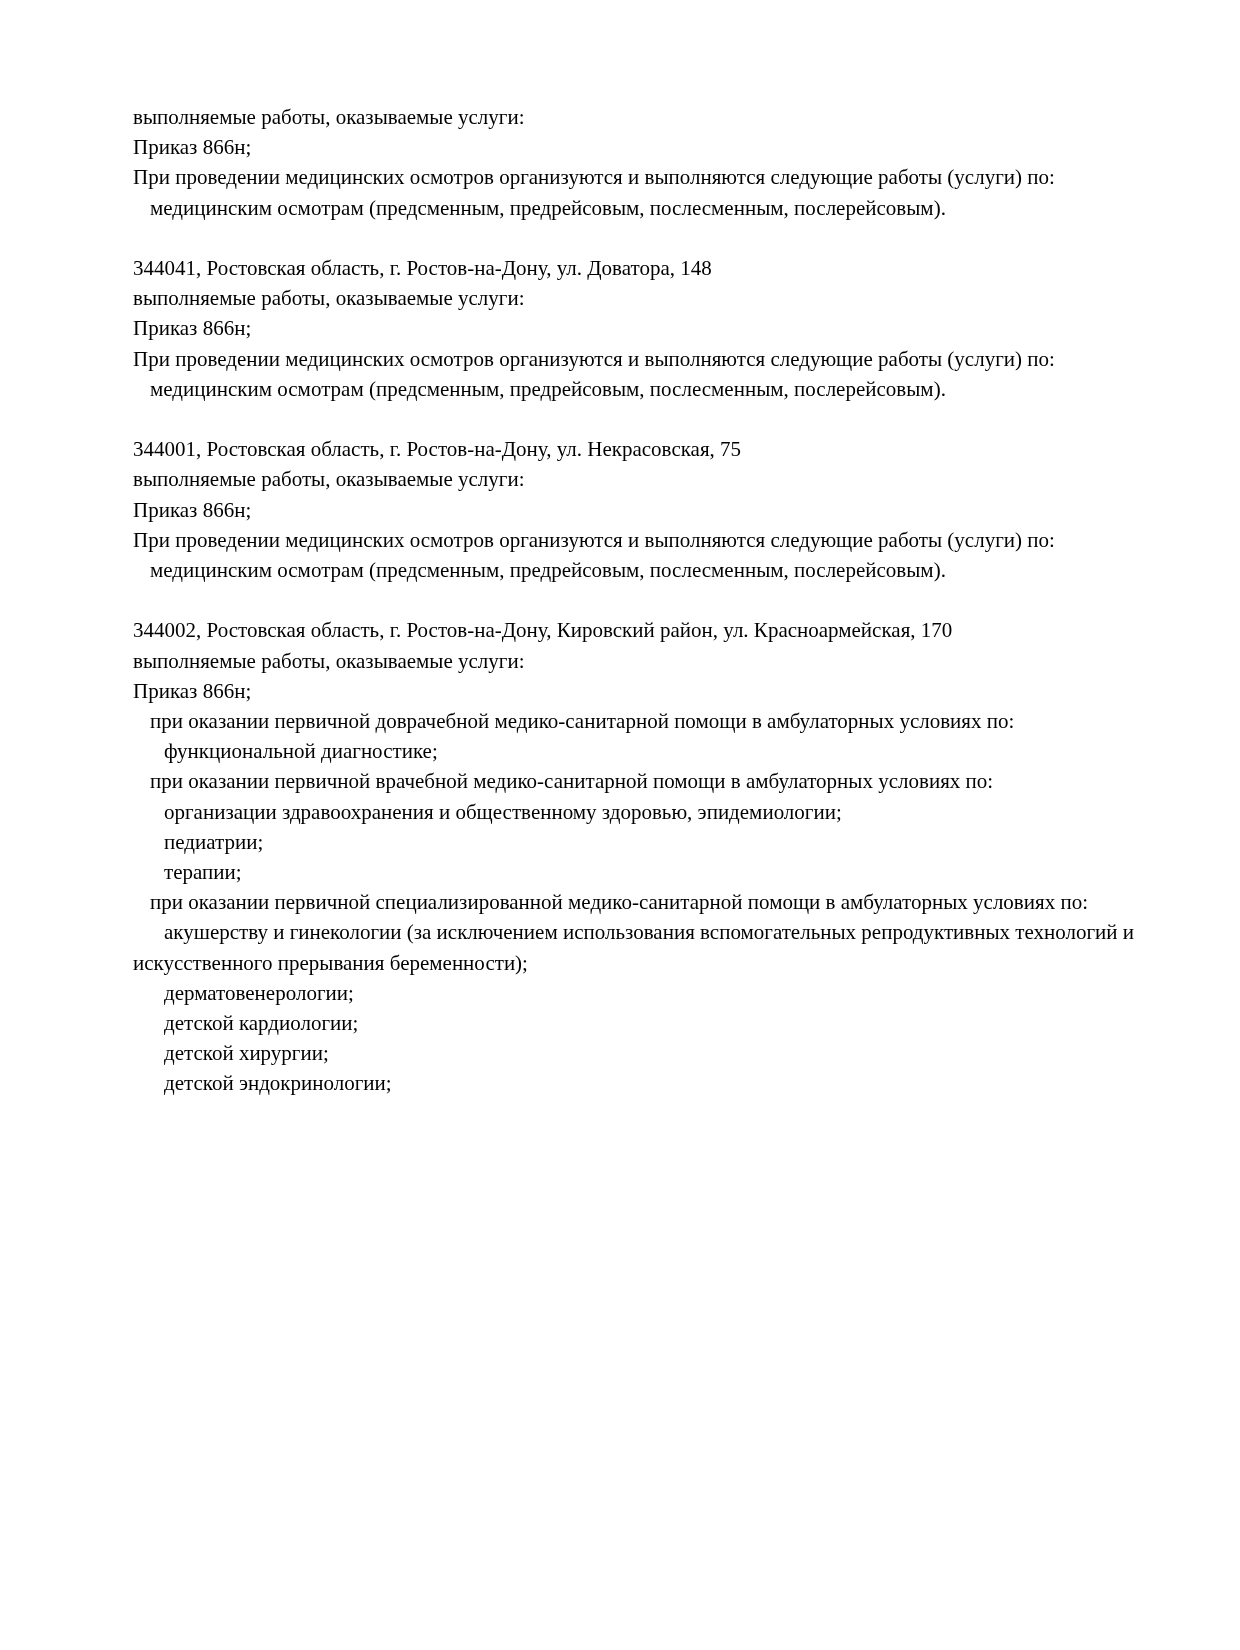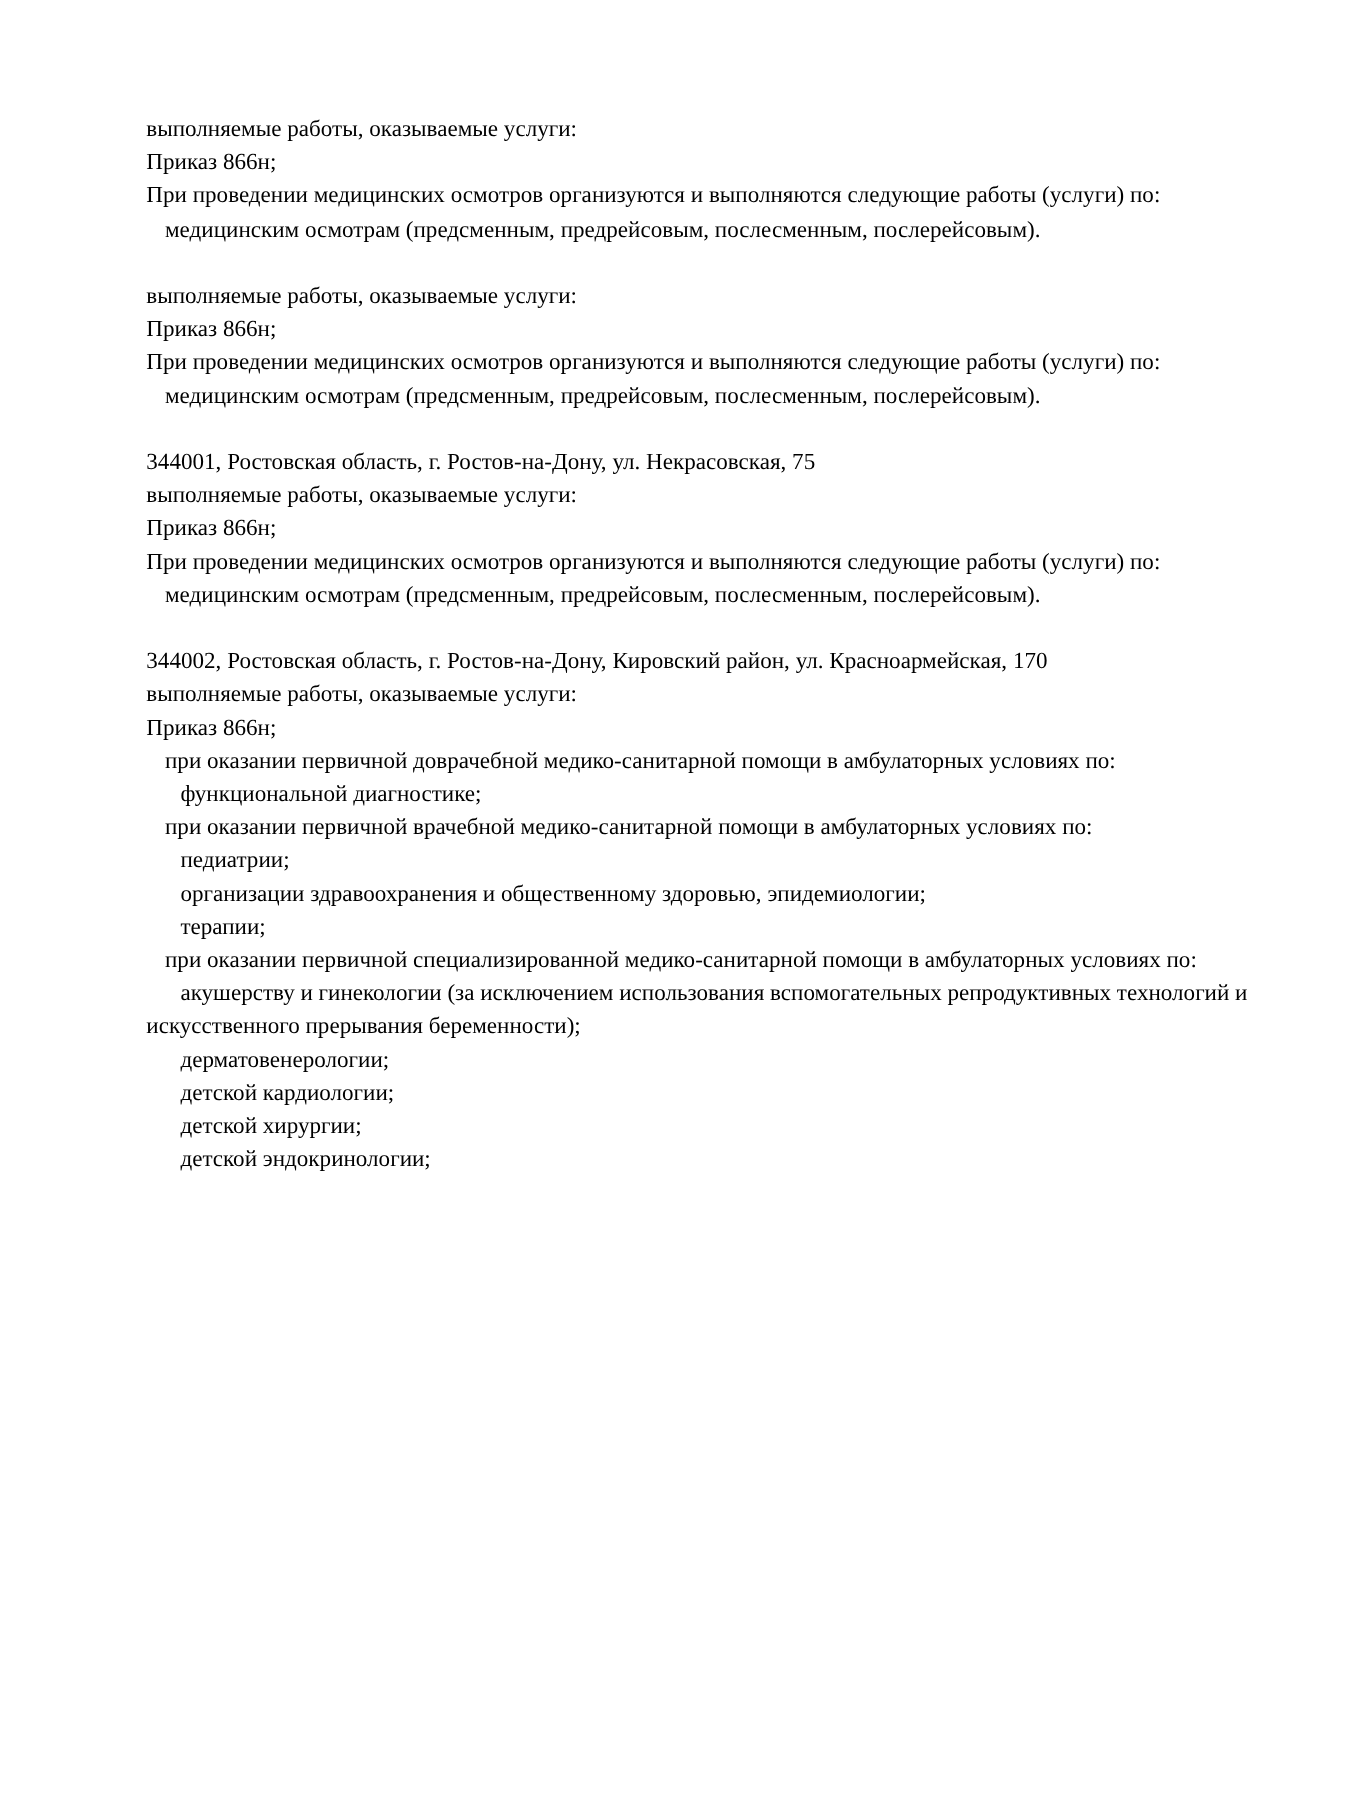--- a/index.html
+++ b/index.html
@@ -41,41 +41,42 @@
 
 <div class="page">
   <div id="doc">
       <div class="block">
         <p class="para i0">выполняемые работы, оказываемые услуги:</p>
         <p class="para i0">Приказ 866н;</p>
         <p class="para i0">При проведении медицинских осмотров организуются и выполняются следующие работы (услуги) по:</p>
         <p class="para i1">медицинским осмотрам (предсменным, предрейсовым, послесменным, послерейсовым).</p>
       </div>
       <div class="block">
+        <p class="para i0">344041, Ростовская область, г. Ростов-на-Дону, ул. Доватора, 148</p>
         <p class="para i0">выполняемые работы, оказываемые услуги:</p>
         <p class="para i0">Приказ 866н;</p>
         <p class="para i0">При проведении медицинских осмотров организуются и выполняются следующие работы (услуги) по:</p>
         <p class="para i1">медицинским осмотрам (предсменным, предрейсовым, послесменным, послерейсовым).</p>
       </div>
       <div class="block">
         <p class="para i0">344001, Ростовская область, г. Ростов-на-Дону, ул. Некрасовская, 75</p>
         <p class="para i0">выполняемые работы, оказываемые услуги:</p>
         <p class="para i0">Приказ 866н;</p>
         <p class="para i0">При проведении медицинских осмотров организуются и выполняются следующие работы (услуги) по:</p>
         <p class="para i1">медицинским осмотрам (предсменным, предрейсовым, послесменным, послерейсовым).</p>
       </div>
       <div class="block">
         <p class="para i0">344002, Ростовская область, г. Ростов-на-Дону, Кировский район, ул. Красноармейская, 170</p>
         <p class="para i0">выполняемые работы, оказываемые услуги:</p>
         <p class="para i0">Приказ 866н;</p>
         <p class="para i1">при оказании первичной доврачебной медико-санитарной помощи в амбулаторных условиях по:</p>
         <p class="para i2">функциональной диагностике;</p>
         <p class="para i1">при оказании первичной врачебной медико-санитарной помощи в амбулаторных условиях по:</p>
+        <p class="para i2">организации здравоохранения и общественному здоровью, эпидемиологии;</p>
         <p class="para i2">педиатрии;</p>
-        <p class="para i2">организации здравоохранения и общественному здоровью, эпидемиологии;</p>
         <p class="para i2">терапии;</p>
         <p class="para i1">при оказании первичной специализированной медико-санитарной помощи в амбулаторных условиях по:</p>
         <p class="para i2">акушерству и гинекологии (за исключением использования вспомогательных репродуктивных технологий и искусственного прерывания беременности);</p>
         <p class="para i2">дерматовенерологии;</p>
         <p class="para i2">детской кардиологии;</p>
         <p class="para i2">детской хирургии;</p>
         <p class="para i2">детской эндокринологии;</p>
       </div>
     </div>
 </div>

